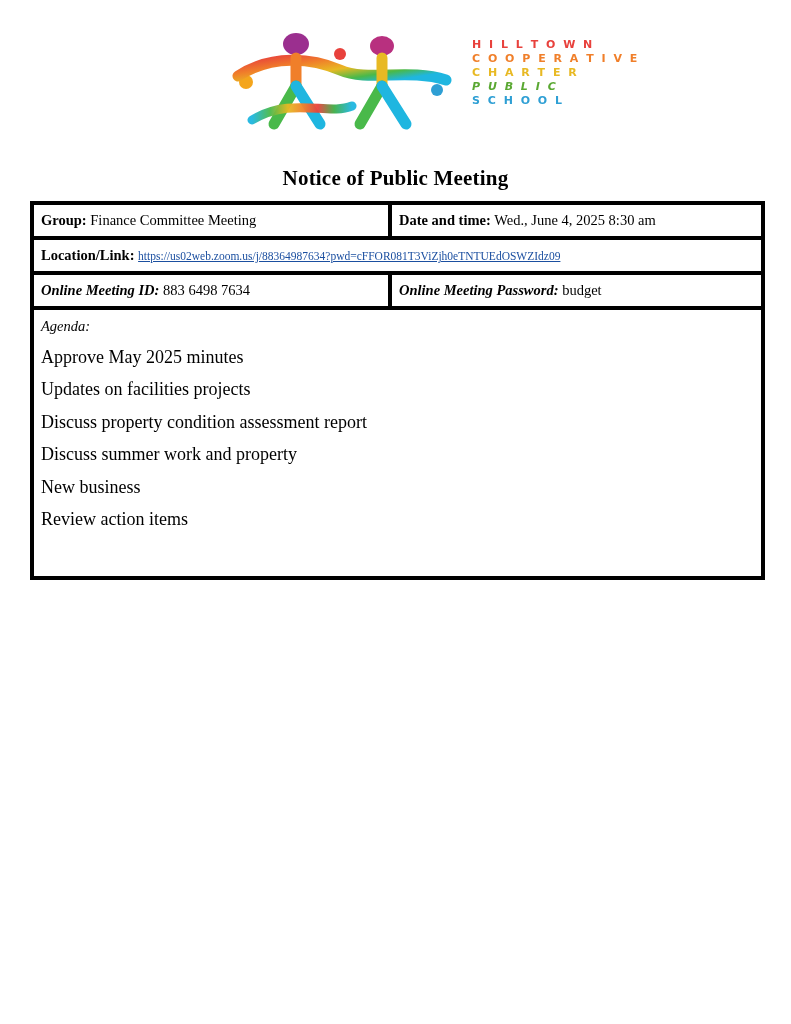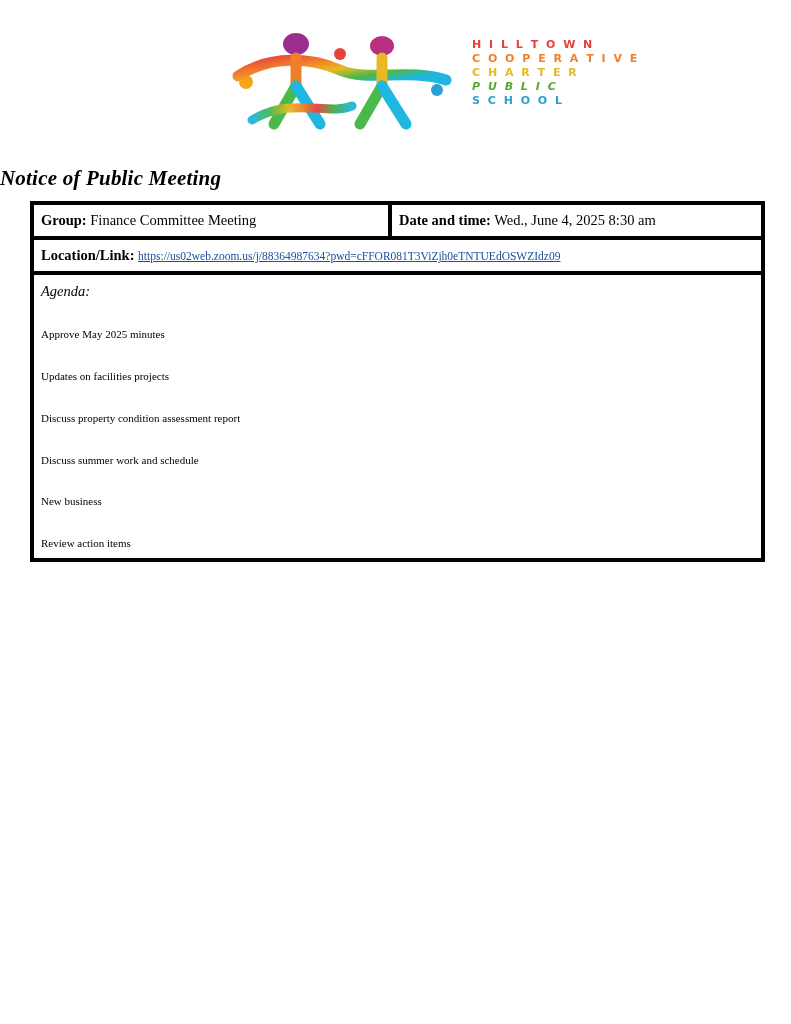--- a/index.html
+++ b/index.html
@@ -56,26 +56,25 @@
   .lw3 { color: #e8b923; text-align: center; }
   .lw4 { color: #5aa832; font-style: italic; }
   .lw5 { color: #2e9fd4; }
 
   
   .doc-title {
     position: absolute;
     left: 0;
     top: 166px;
     width: 791px;
-    text-align: left;
+    text-align: center;
     font-size: 21px;
     font-weight: bold;
     font-family: "Liberation Serif", serif;
     letter-spacing: 0.2px;
-    font-style: italic;
   }
 
   
   .notice-table {
     position: absolute;
     left: 30px;
     top: 201px;
     width: 731px;
     border-collapse: collapse;
     table-layout: fixed;
@@ -102,22 +101,22 @@
   .agenda-cell {
     height: 253px;
   }
   .agenda-head {
     font-weight: normal;
     font-style: italic;
     font-size: 14.5px;
     margin: 1px 0 0 0;
   }
   .agenda-item {
-    font-size: 11px;
-    margin-top: 28px;
+    font-size: 18px;
+    margin-top: 10px;
   }
 
   .mono-num { font-family: "Liberation Serif", serif; }
 </style>
 </head>
 <body>
 
 <div class="page">
 
   <div class="logo-block">
@@ -190,26 +189,36 @@
           <span class="cell-val">Wed., June 4, 2025  8:30 am</span>
         </td>
       </tr>
       <tr>
         <td colspan="2">
           <span class="lbl-b">Location/Link:</span>
           <a class="link" href="#">https://us02web.zoom.us/j/88364987634?pwd=cFFOR081T3ViZjh0eTNTUEdOSWZIdz09</a>
         </td>
       </tr>
       <tr>
+        <td>
+          <span class="lbl-bi">Online Meeting ID:</span>
+          <span class="cell-val mono-num">883 6498 7634</span>
+        </td>
+        <td>
+          <span class="lbl-bi">Online Meeting Password:</span>
+          <span class="cell-val">budget</span>
+        </td>
+      </tr>
+      <tr>
         <td colspan="2" class="agenda-cell">
           <div class="agenda-head">Agenda:</div>
           <div class="agenda-item">Approve May 2025 minutes</div>
           <div class="agenda-item">Updates on facilities projects</div>
           <div class="agenda-item">Discuss property condition assessment report</div>
-          <div class="agenda-item">Discuss summer work and schedule</div>
+          <div class="agenda-item">Discuss summer work and property</div>
           <div class="agenda-item">New business</div>
           <div class="agenda-item">Review action items</div>
         </td>
       </tr>
     </tbody>
   </table>
 
 </div>
 
 </body></html>

